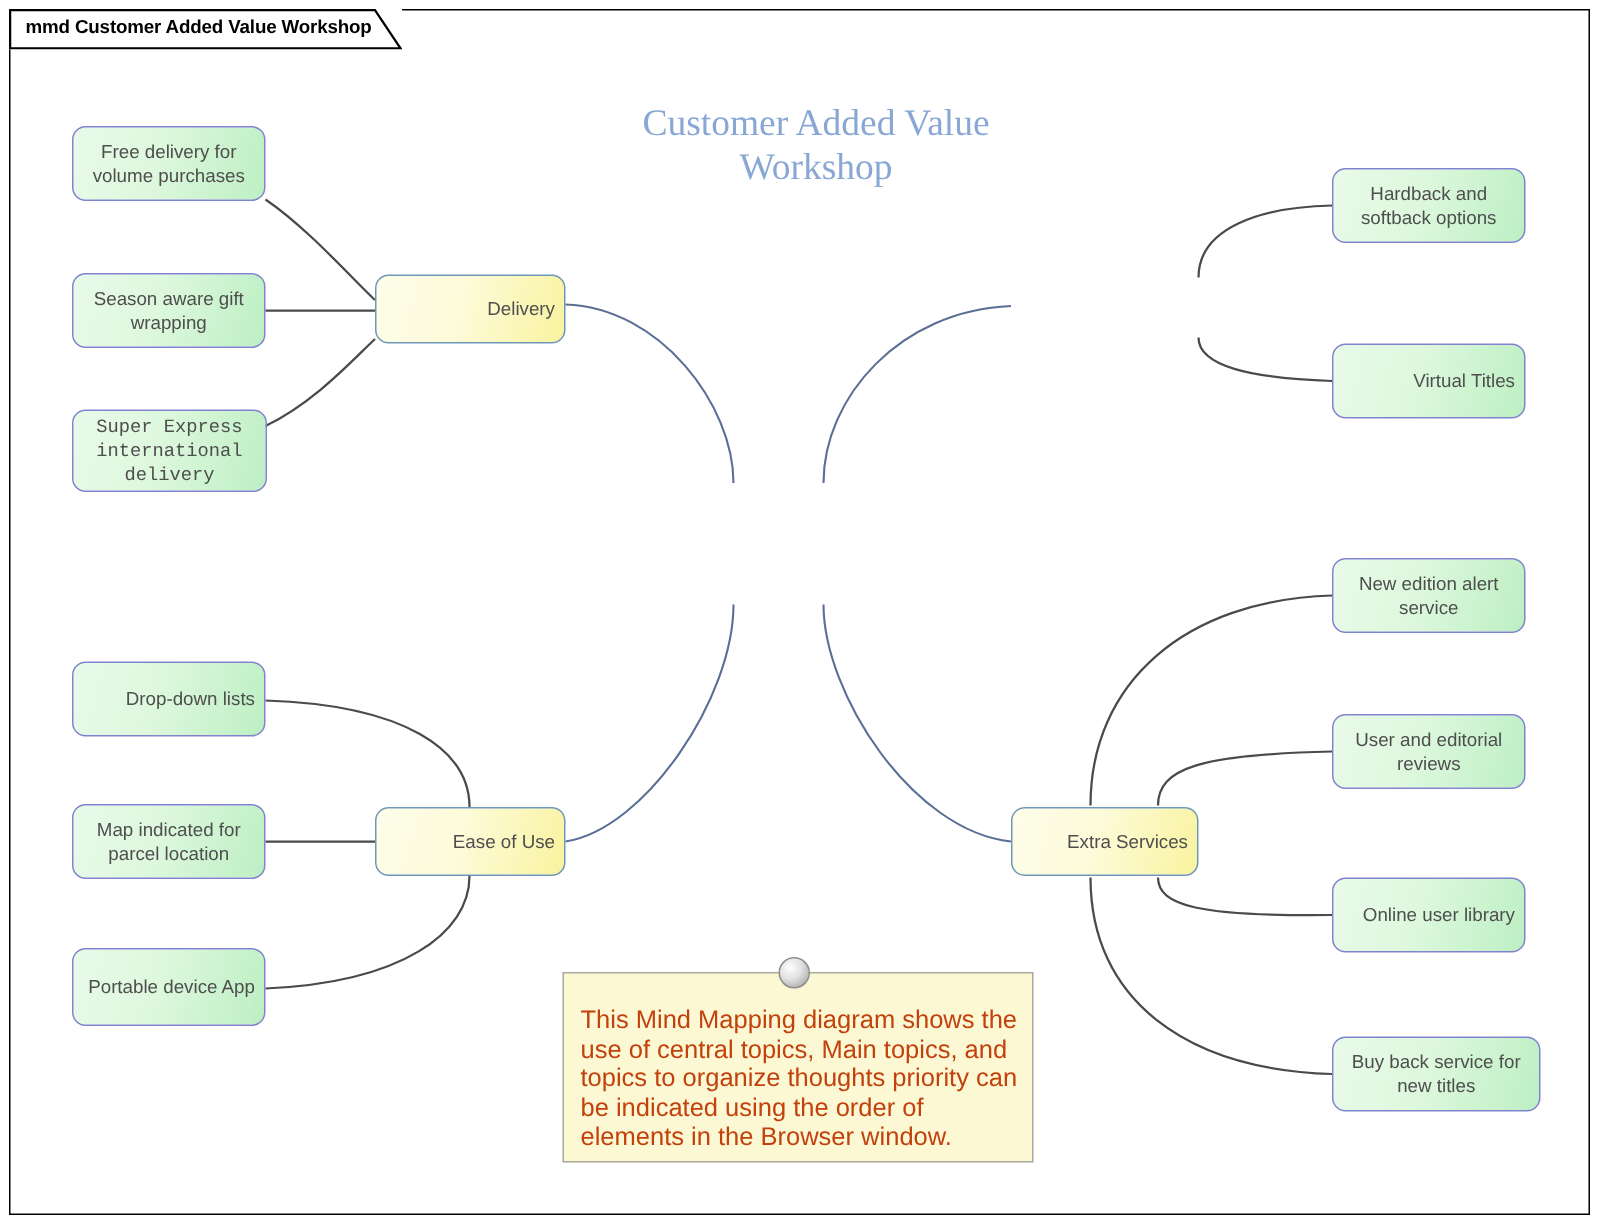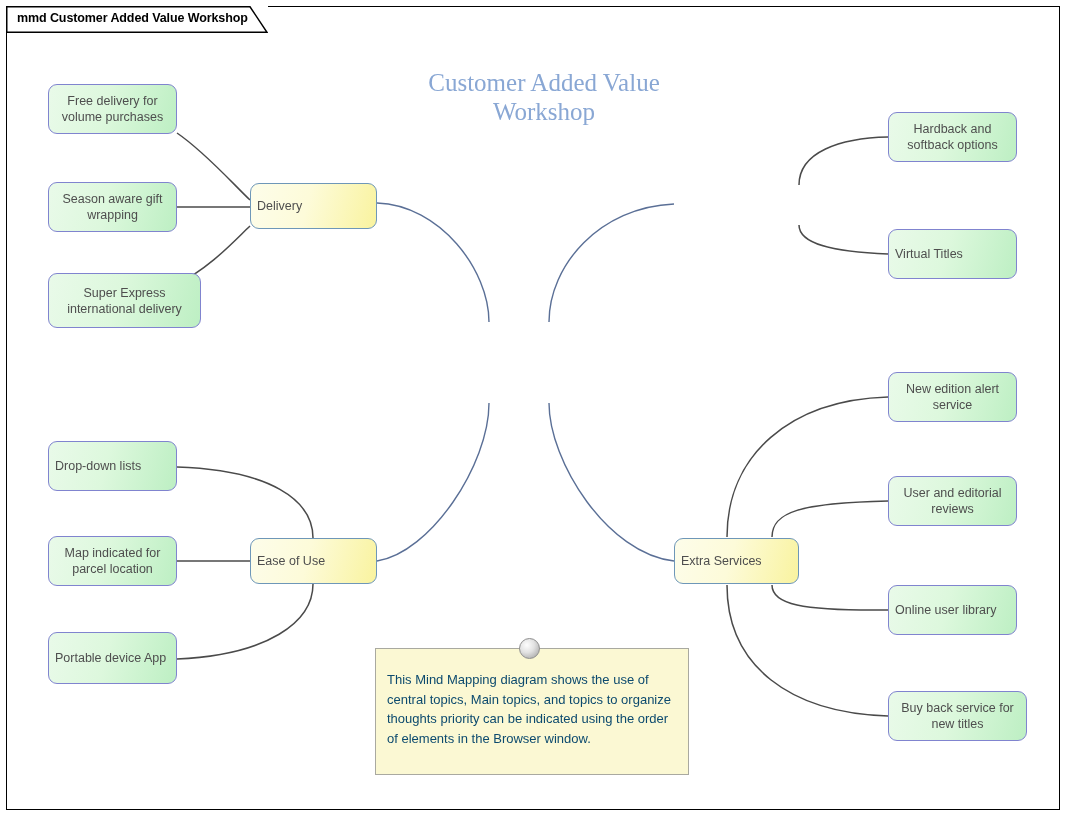--- a/index.html
+++ b/index.html
@@ -72,21 +72,21 @@
     font-size: 25px;
     line-height: 29px;
     color: #89a7d4;
   }
   
   .node {
     position: absolute;
     box-sizing: border-box;
     display: flex;
     align-items: center;
-    justify-content: flex-start;
+    justify-content: flex-end;
     text-align: center;
     border-radius: 9px;
     font-size: 12.5px;
     line-height: 16px;
     color: #444444;
     padding: 20px 6px;
   }
   .node.central {
     background: linear-gradient(100deg, #fbdedb 0%, #fbdedb 40%, #f6c3bd 100%);
     border: 2.5px solid #6e6660;
@@ -113,23 +113,23 @@
     height: 127px;
     background: #fbf8d3;
     border: 1px solid #a9a9a0;
     box-sizing: border-box;
   }
   #note .note-text {
     position: absolute;
     left: 11px;
     top: 21px;
     width: 292px;
-    font-size: 13px;
+    font-size: 17px;
     line-height: 19.5px;
-    color: #0c4a6e;
+    color: #c2410c;
   }
   #note-pin {
     position: absolute;
     left: 519px;
     top: 638px;
     width: 21px;
     height: 21px;
     border-radius: 50%;
     background: radial-gradient(circle at 36% 32%, #fdfdfd 0%, #e2e2e2 42%, #b6b6b6 78%, #9a9a9a 100%);
     border: 1px solid #8d8d8d;
@@ -187,21 +187,21 @@
 
   <div class="node main" style="left:250px; top:183px; width:127px; height:46px;">
     <span>Delivery</span>
   </div>
   <div class="node leaf" style="left:48px; top:84px; width:129px; height:50px;">
     <span>Free delivery for volume purchases</span>
   </div>
   <div class="node leaf" style="left:48px; top:182px; width:129px; height:50px;">
     <span>Season aware gift wrapping</span>
   </div>
-  <div class="node leaf" style="left:48px; top:273px; width:153px; height:55px;">
+  <div class="node leaf" style="left:48px; top:273px; width:130px; height:55px;font-family:Liberation Mono, monospace;">
     <span>Super Express international delivery</span>
   </div>
 
   <div class="node main" style="left:250px; top:538px; width:127px; height:46px;">
     <span>Ease of Use</span>
   </div>
   <div class="node leaf" style="left:48px; top:441px; width:129px; height:50px;">
     <span>Drop-down lists</span>
   </div>
   <div class="node leaf" style="left:48px; top:536px; width:129px; height:50px;">

